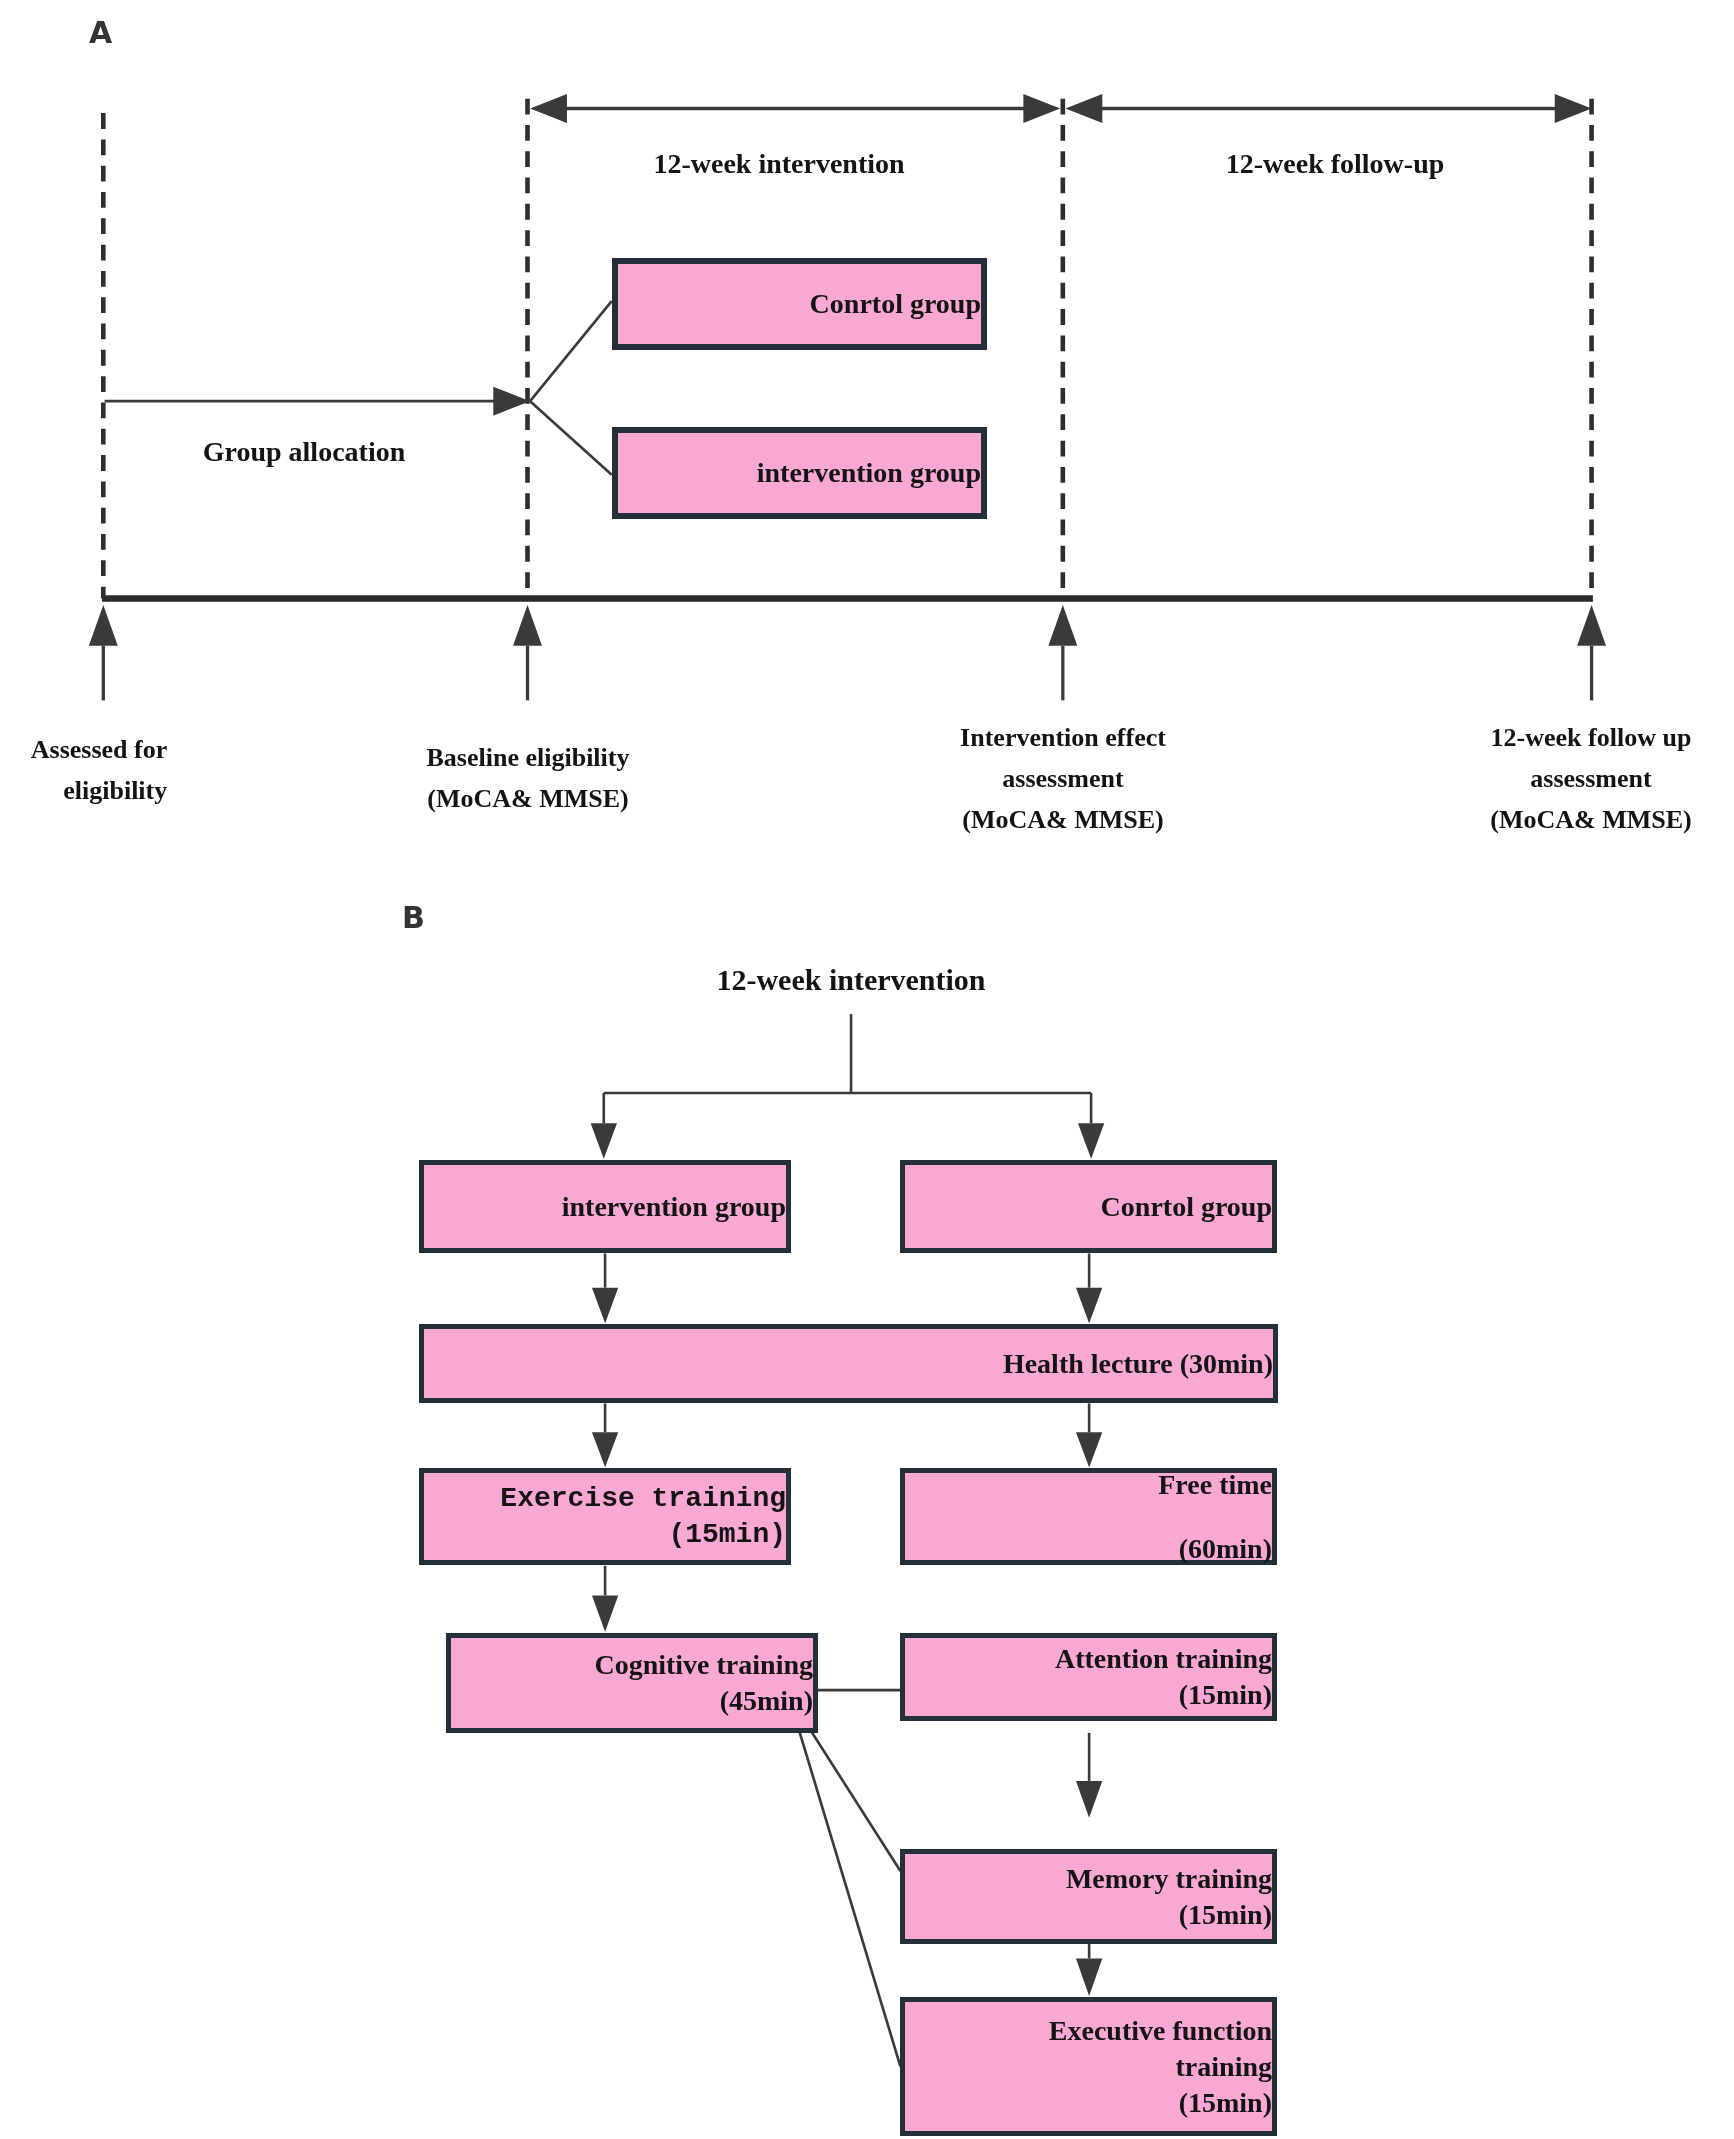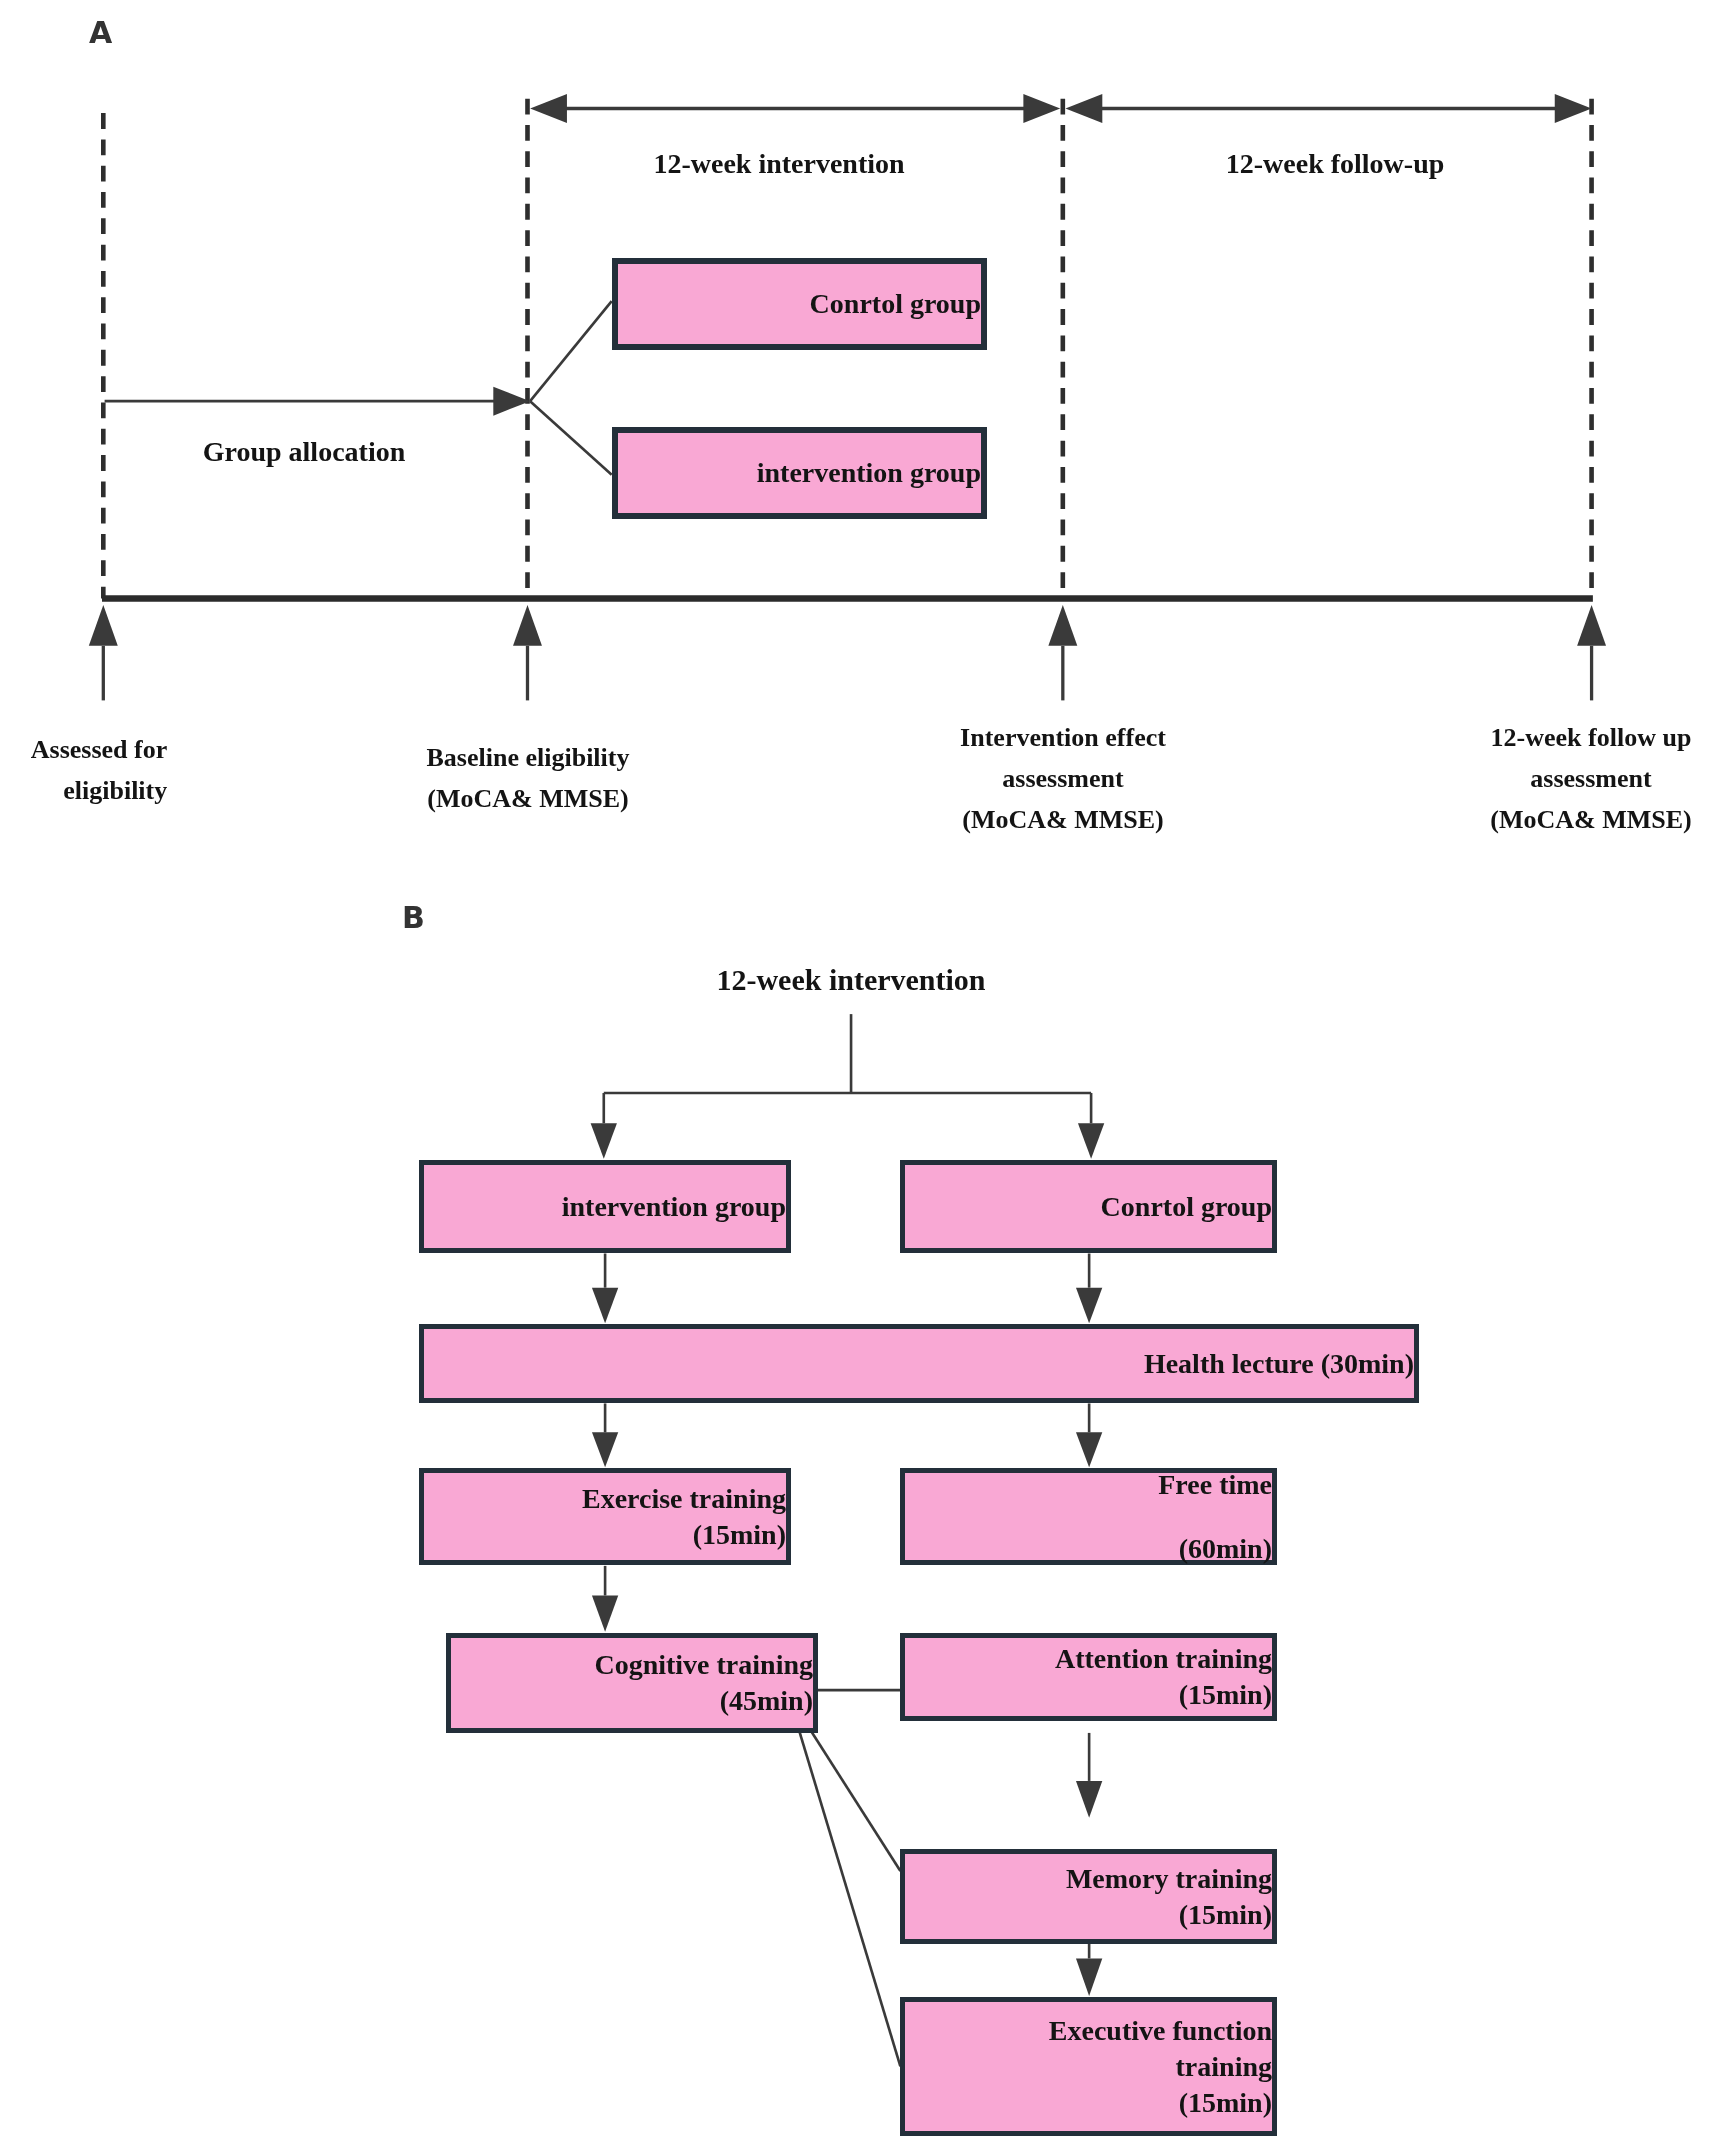--- a/index.html
+++ b/index.html
@@ -197,25 +197,25 @@
     <span class="ln">12-week intervention</span>
   </div>
 
   <div class="box" style="left:419px;top:1160px;width:372px;height:93px;">
     <span class="ln">intervention group</span>
   </div>
   <div class="box" style="left:900px;top:1160px;width:377px;height:93px;">
     <span class="ln">Conrtol group</span>
   </div>
 
-  <div class="box" style="left:419px;top:1324px;width:1000px;height:79px;">
+  <div class="box" style="left:419px;top:1324px;width:859px;height:79px;">
     <span class="ln">Health lecture (30min)</span>
   </div>
 
-  <div class="box" style="left:419px;top:1468px;width:372px;height:97px;">
+  <div class="box" style="left:419px;top:1468px;width:372px;height:97px;font-family:Liberation Mono, monospace;">
     <span class="ln">Exercise training</span>
     <span class="ln">(15min)</span>
   </div>
   <div class="box" style="left:900px;top:1468px;width:377px;height:97px;gap:28px;">
     <span class="ln">Free time</span>
     <span class="ln">(60min)</span>
   </div>
 
   <div class="box" style="left:408px;top:1633px;width:372px;height:100px;margin-left:38px;">
     <span class="ln">Cognitive training</span>

